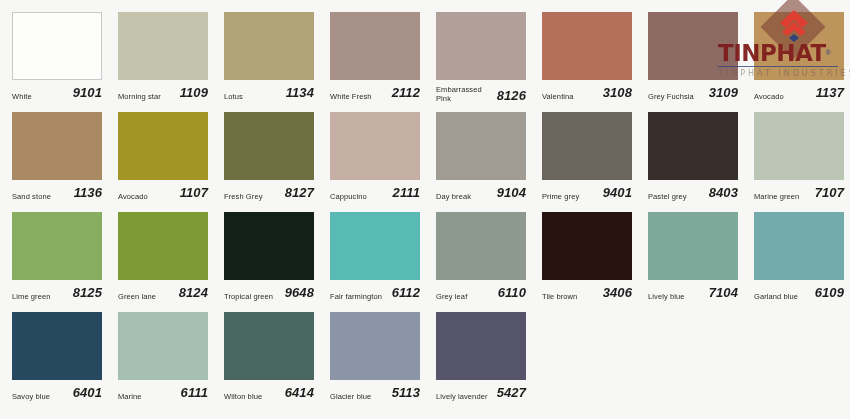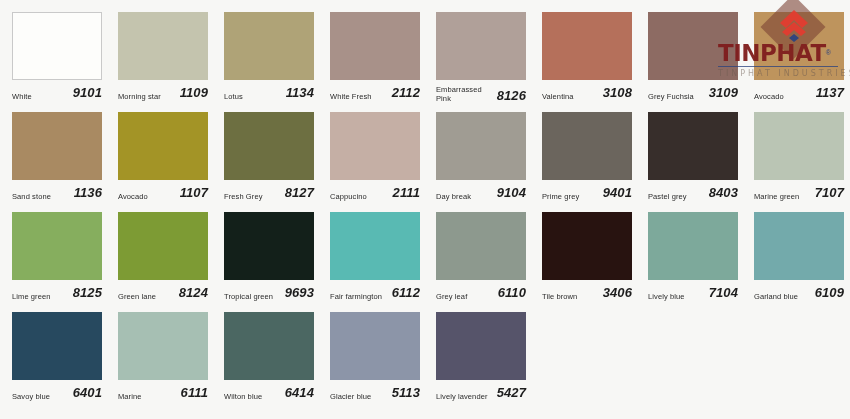--- a/index.html
+++ b/index.html
@@ -270,21 +270,21 @@
         <div class="swatch-chip" style="background: rgb(125, 155, 52);"></div>
         <div class="swatch-caption">
           <span class="swatch-name">Green lane</span>
           <span class="swatch-code">8124</span>
         </div>
       </div>
       <div class="swatch-cell">
         <div class="swatch-chip" style="background: rgb(19, 32, 26);"></div>
         <div class="swatch-caption">
           <span class="swatch-name">Tropical green</span>
-          <span class="swatch-code">9693</span>
+          <span class="swatch-code">9648</span>
         </div>
       </div>
       <div class="swatch-cell">
         <div class="swatch-chip" style="background: rgb(89, 186, 179);"></div>
         <div class="swatch-caption">
           <span class="swatch-name">Fair farmington</span>
           <span class="swatch-code">6112</span>
         </div>
       </div>
       <div class="swatch-cell">

